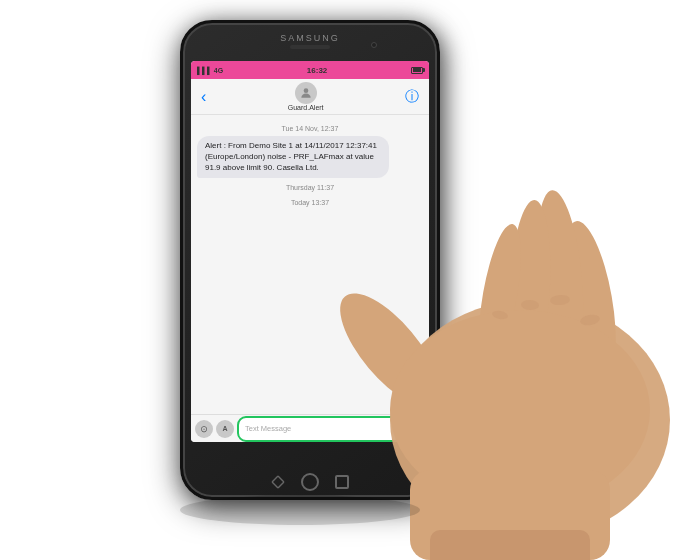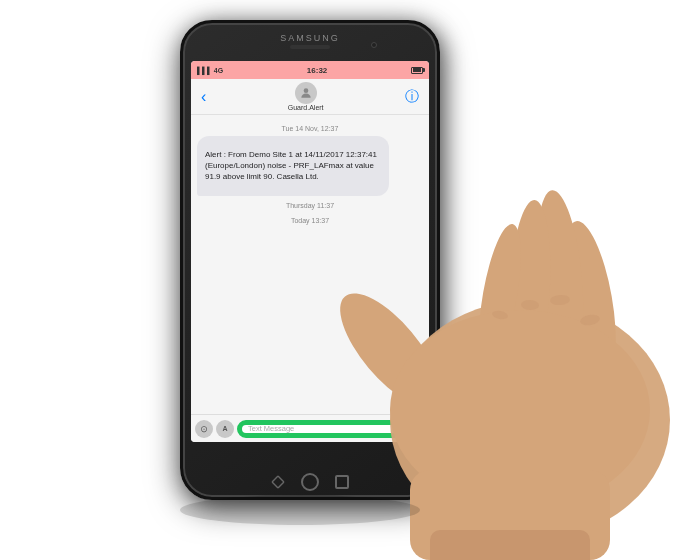--- a/index.html
+++ b/index.html
@@ -95,21 +95,21 @@
       bottom: 55px;
       background: #f5f5f5;
       border-radius: 4px;
       overflow: hidden;
       display: flex;
       flex-direction: column;
     }
 
     
     .status-bar {
-      background: #fca5a5;
+      background: #ec4899;
       height: 18px;
       display: flex;
       align-items: center;
       justify-content: space-between;
       padding: 0 6px;
       flex-shrink: 0;
     }
     .status-left {
       font-size: 7px;
       color: #333;
@@ -217,21 +217,21 @@
     .date-label {
       text-align: center;
       font-size: 7px;
       color: #888;
       margin: 4px 0 4px 0;
     }
 
     .message-bubble {
       background: #e5e5ea;
       border-radius: 12px 12px 12px 3px;
-      padding: 14px 8px;
+      padding: 5px 8px;
       max-width: 85%;
       margin-bottom: 2px;
       align-self: flex-start;
     }
     .message-bubble p {
       font-size: 8px;
       color: #1c1c1e;
       line-height: 1.35;
     }
 
@@ -264,23 +264,23 @@
       background: #c8c8c8;
       display: flex;
       align-items: center;
       justify-content: center;
       font-size: 7px;
       font-weight: bold;
       color: #555;
     }
     .input-field {
       flex: 1;
-      height: 18px;
+      height: 26px;
       background: #fff;
-      border: 5px solid #22c55e;
+      border: 2px solid #22c55e;
       border-radius: 9px;
       display: flex;
       align-items: center;
       padding: 0 6px;
     }
     .input-placeholder {
       font-size: 7.5px;
       color: #aaa;
     }
     .input-send-btn {

